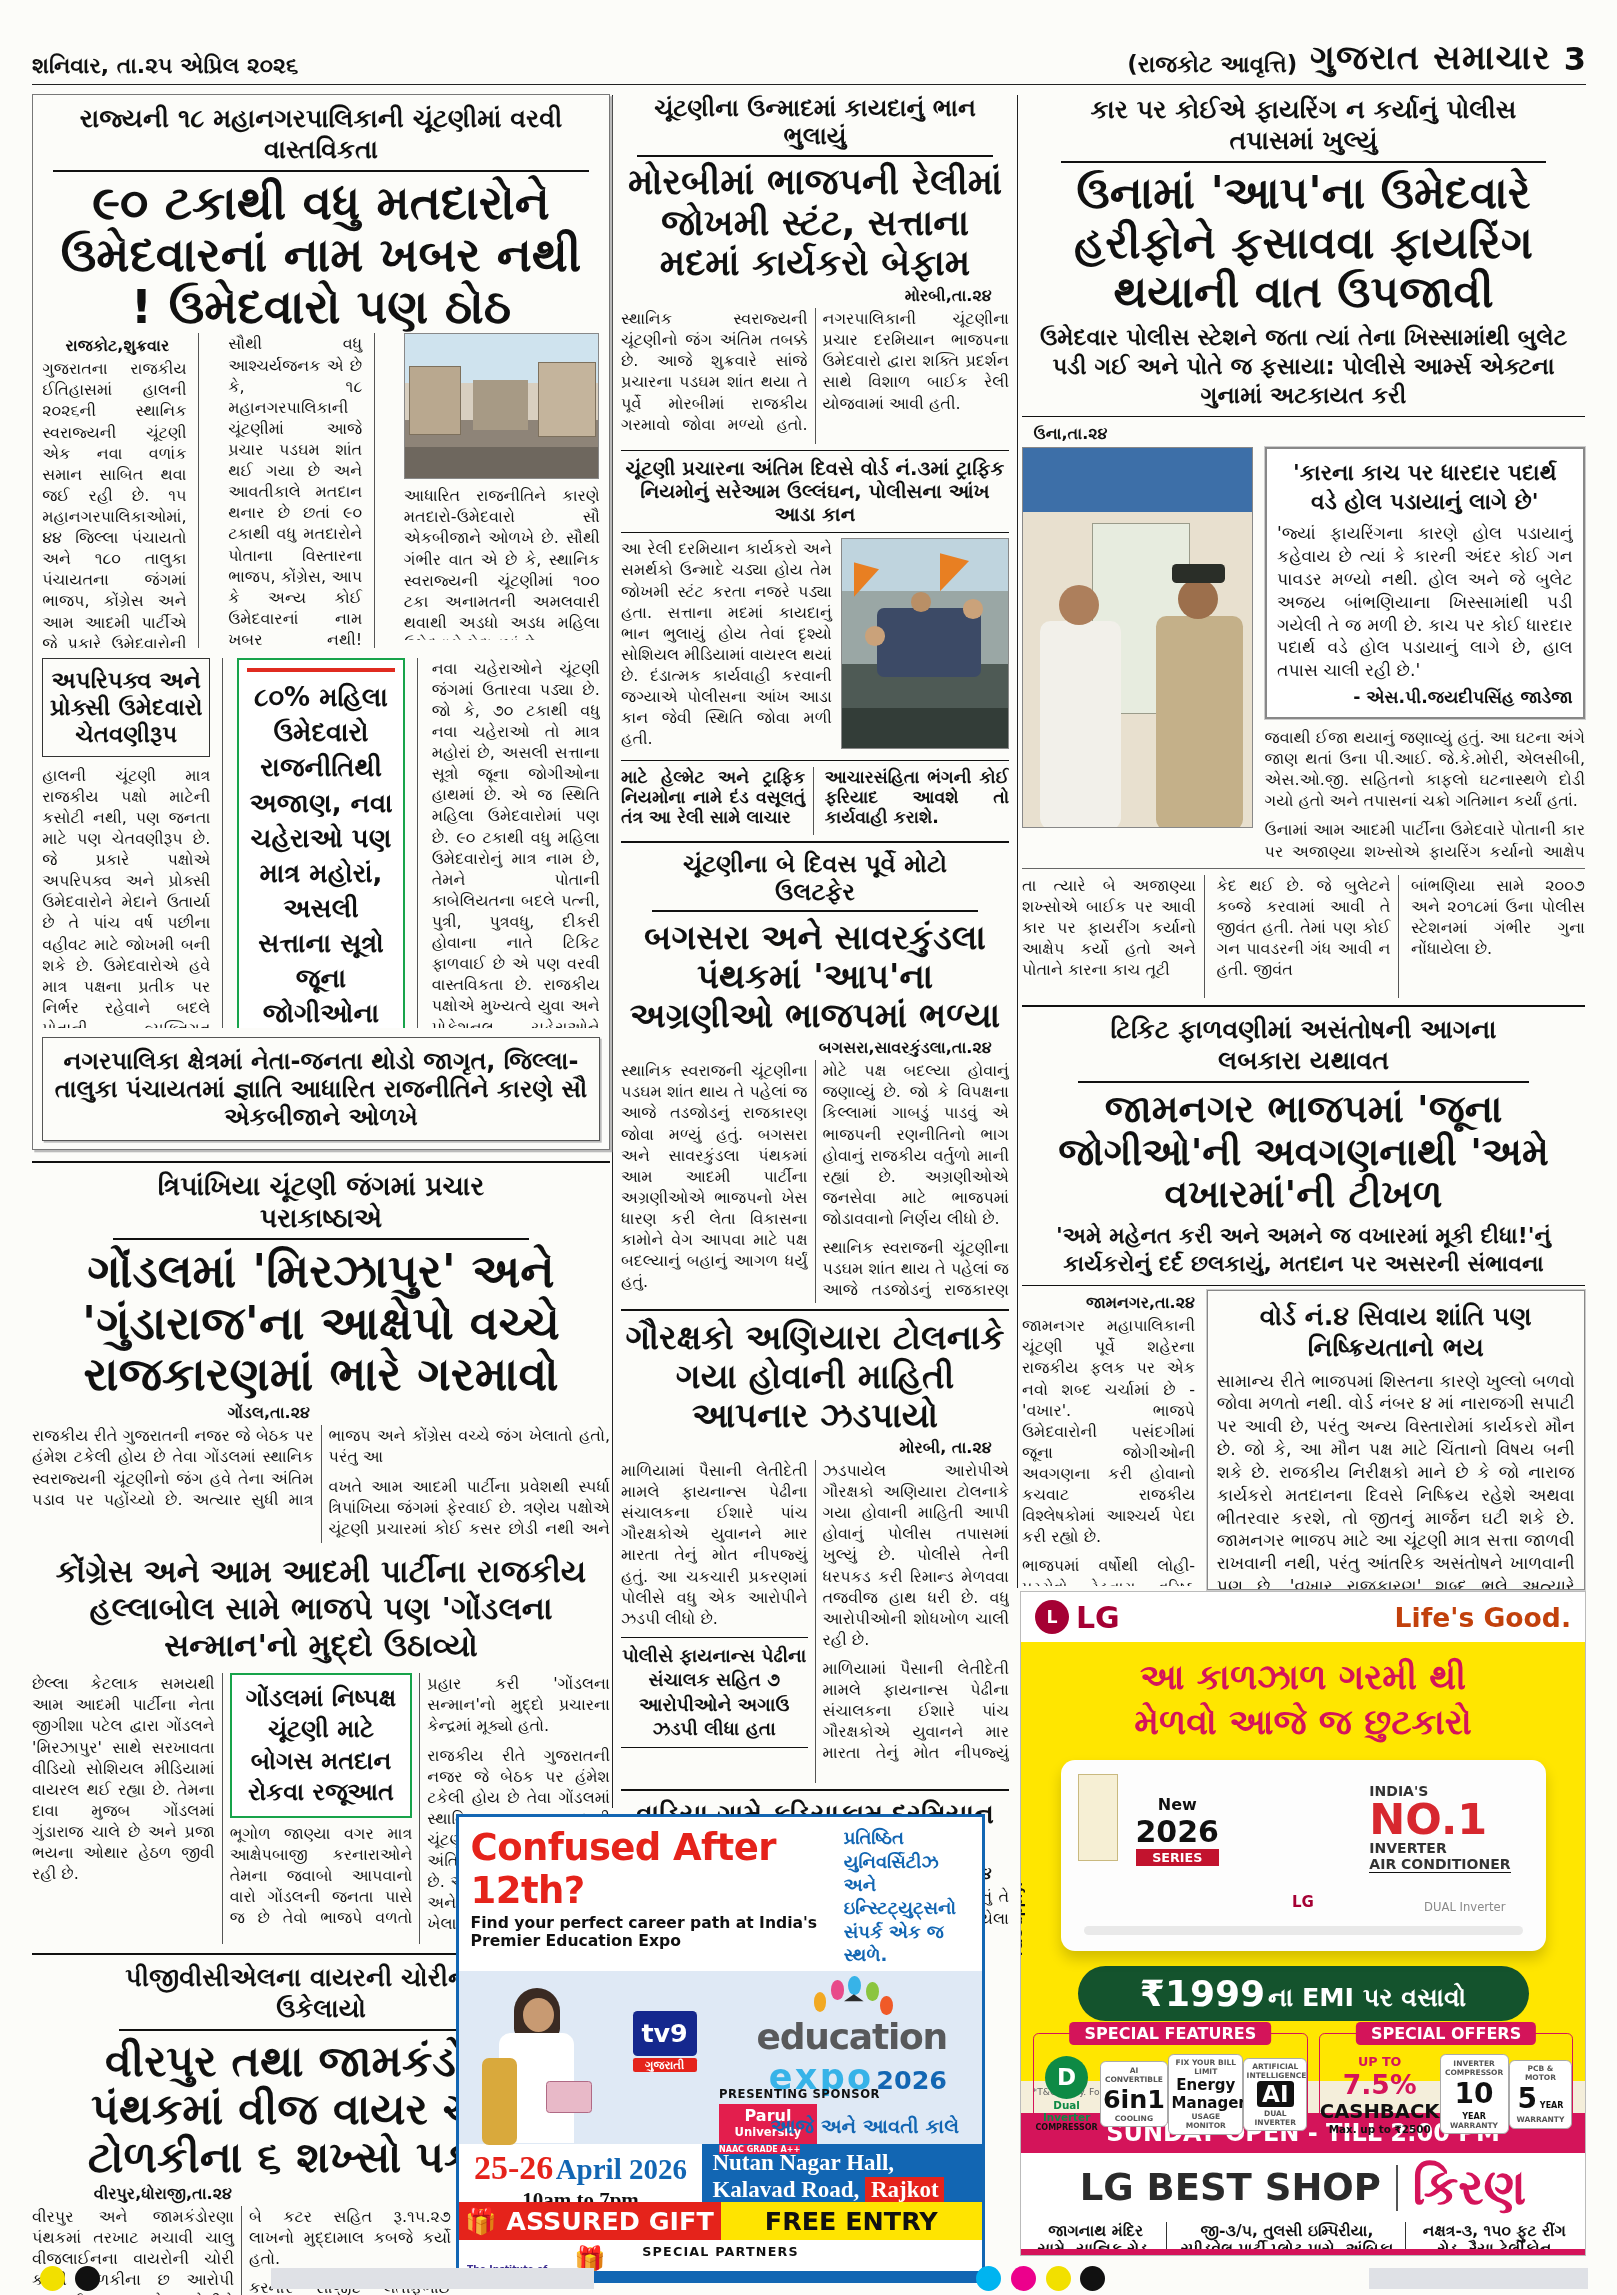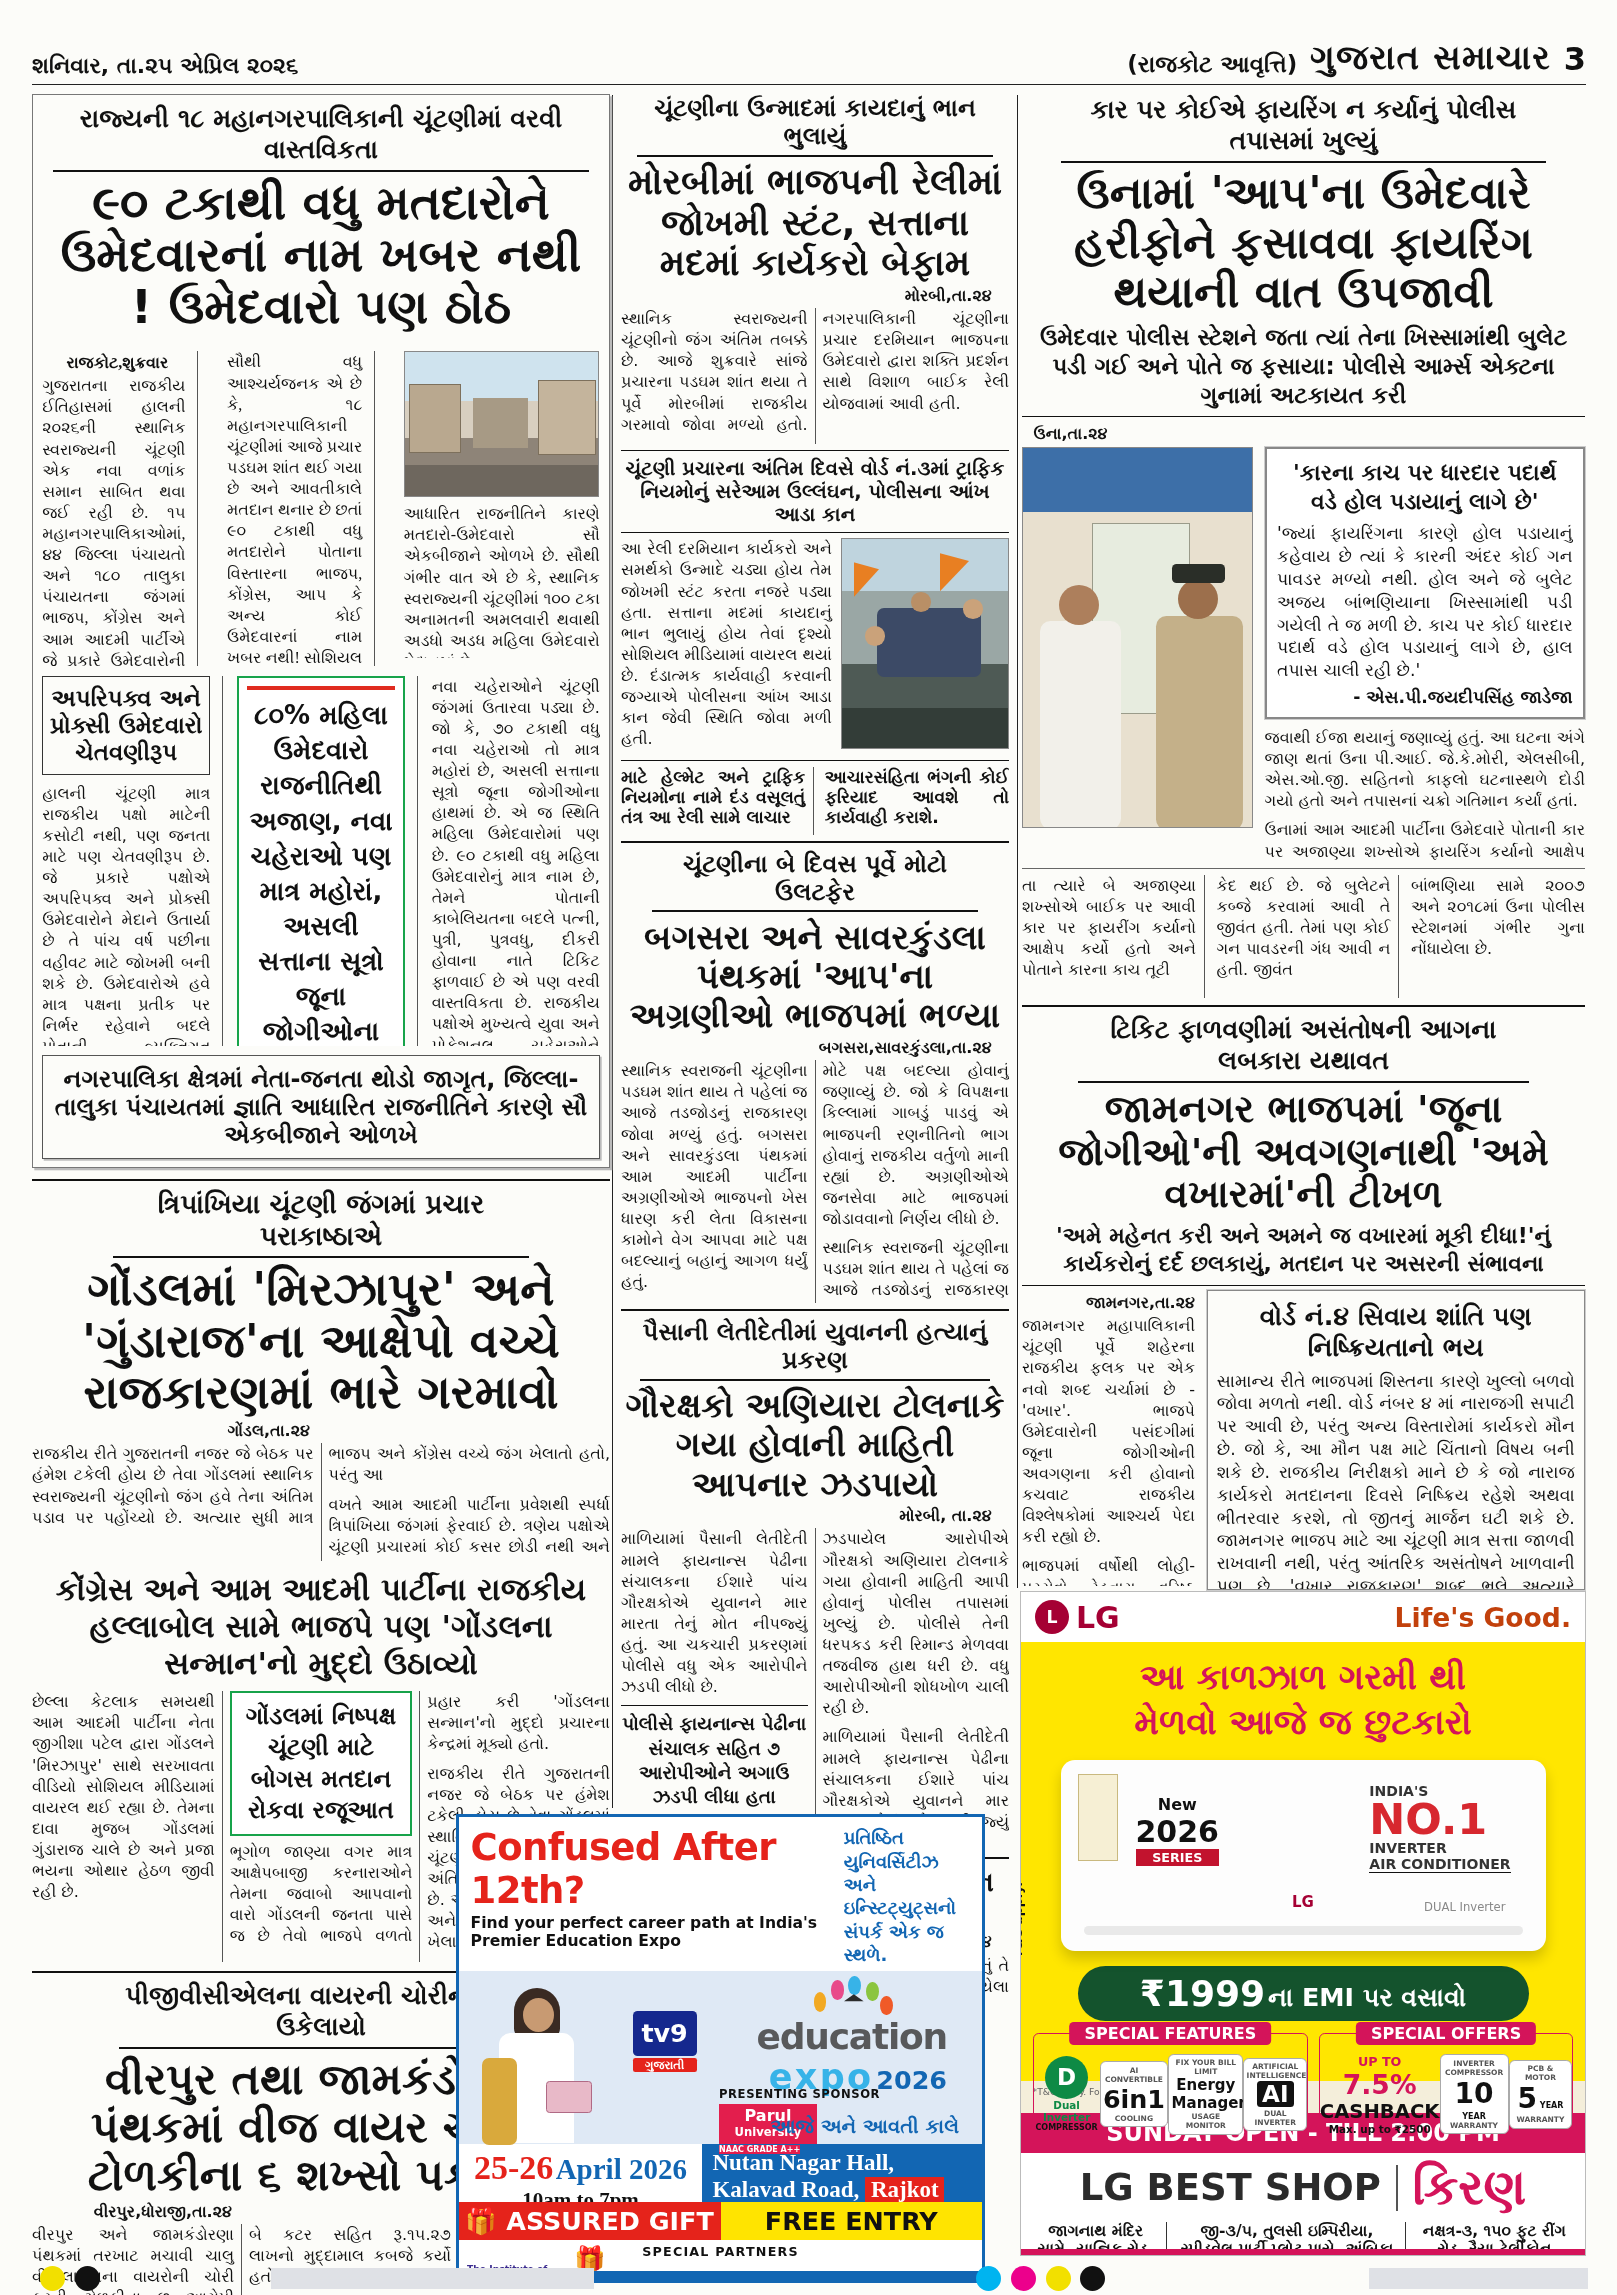--- a/index.html
+++ b/index.html
@@ -33,21 +33,21 @@
 </div>
 
 <div class="abs vrule" style="left:612px; top:95px; height:1713px;"></div>
 <div class="abs vrule" style="left:1017px; top:95px; height:1493px;"></div>
 
 <div class="abs" style="left:32px; top:94px; width:578px;">
 
   <div style="border:1.2px solid #777; box-shadow:2.3px 2.3px 0 #bbb; padding:8px 9.2px;">
     <div class="kicker" style="font-size:25.4px; width:96%;">રાજ્યની ૧૮ મહાનગરપાલિકાની ચૂંટણીમાં વરવી વાસ્તવિકતા</div>
     <div class="ctr b" style="font-size:47px; line-height:1.1; font-weight:900;">૯૦ ટકાથી વધુ મતદારોને ઉમેદવારનાં નામ ખબર નથી ! ઉમેદવારો પણ ઠોઠ</div>
-    <div style="display:flex; gap:29px; margin-top:19px; height:315px; overflow:hidden;font-family:Liberation Serif, serif;">
+    <div style="display:flex; gap:29px; margin-top:1px; height:315px; overflow:hidden;">
       <div style="flex:1; border-right:0.6px solid #555; padding-right:11.6px;">
         <div class="dateline">રાજકોટ,શુક્રવાર</div>
         <div class="body-t jt">ગુજરાતના રાજકીય ઈતિહાસમાં હાલની ૨૦૨૬ની સ્થાનિક સ્વરાજ્યની ચૂંટણી એક નવા વળાંક સમાન સાબિત થવા જઈ રહી છે. ૧૫ મહાનગરપાલિકાઓમાં, ૪૪ જિલ્લા પંચાયતો અને ૧૮૦ તાલુકા પંચાયતના જંગમાં ભાજપ, કોંગ્રેસ અને આમ આદમી પાર્ટીએ જે પ્રકારે ઉમેદવારોની પસંદગી કરી છે, તે રાજ્યના ભાવિ આયોજન પર અનેક સવાલ ઊભા કરે છે.</div>
       </div>
       <div style="flex:1; border-right:0.6px solid #555; padding-right:11.6px;">
         <div class="body-t jt">સૌથી વધુ આશ્ચર્યજનક એ છે કે, ૧૮ મહાનગરપાલિકાની ચૂંટણીમાં આજે પ્રચાર પડઘમ શાંત થઈ ગયા છે અને આવતીકાલે મતદાન થનાર છે છતાં ૯૦ ટકાથી વધુ મતદારોને પોતાના વિસ્તારના ભાજપ, કોંગ્રેસ, આપ કે અન્ય કોઈ ઉમેદવારનાં નામ ખબર નથી! સોશિયલ મીડિયાના જમાનામાં પણ પરિવર્તન જોવા મળ્યું છે, જેની પાછળ પક્ષોની રણનીતિ અને જનતાની અપેક્ષાઓ વચ્ચેનું અંતર સ્પષ્ટપણે વર્તાય છે.</div>
       </div>
       <div style="width:196px;">
         <div class="photo" style="width:195px; height:146px; background:linear-gradient(#cfe3ee 0 34%, #d8cfc0 34% 60%, #8e8478 60% 100%);">
           <div class="abs" style="left:4.6px; top:32px; width:52px; height:69px; background:#b9a88f; border:0.6px solid #7d705c;"></div>
@@ -143,21 +143,20 @@
     <div class="ctr" style="font-size:34px; line-height:1.15; font-weight:900;">બગસરા અને સાવરકુંડલા પંથકમાં 'આપ'ના અગ્રણીઓ ભાજપમાં ભળ્યા</div>
     <div class="dateline">બગસરા,સાવરકુંડલા,તા.૨૪</div>
     <div class="cols2 body-t jt" style="height:243px;">
       <p>સ્થાનિક સ્વરાજની ચૂંટણીના પડઘમ શાંત થાય તે પહેલાં જ આજે તડજોડનું રાજકારણ જોવા મળ્યું હતું. બગસરા અને સાવરકુંડલા પંથકમાં આમ આદમી પાર્ટીના અગ્રણીઓએ ભાજપનો ખેસ ધારણ કરી લેતા વિકાસના કામોને વેગ આપવા માટે પક્ષ બદલ્યાનું બહાનું આગળ ધર્યું હતું.</p>
       <p>મોટે પક્ષ બદલ્યા હોવાનું જણાવ્યું છે. જો કે વિપક્ષના કિલ્લામાં ગાબડું પાડવું એ ભાજપની રણનીતિનો ભાગ હોવાનું રાજકીય વર્તુળો માની રહ્યાં છે. અગ્રણીઓએ જનસેવા માટે ભાજપમાં જોડાવવાનો નિર્ણય લીધો છે.</p>
       <p>સ્થાનિક સ્વરાજની ચૂંટણીના પડઘમ શાંત થાય તે પહેલાં જ આજે તડજોડનું રાજકારણ જોવા મળ્યું હતું. બગસરા અને સાવરકુંડલા પંથકમાં આમ આદમી પાર્ટીના અગ્રણીઓએ ભાજપનો ખેસ ધારણ કરી લેતા વિકાસના કામોને વેગ આપવા માટે પક્ષ બદલ્યાનું બહાનું આગળ ધર્યું હતું.</p>
     </div>
   </div>
 
   <div class="sect" style="margin-top:5.8px;">
-    <div class="kicker" style="font-size:24px; width:90%;">પૈસાની લેતીદેતીમાં યુવાનની હત્યાનું પ્રકરણ</div>
     <div class="ctr" style="font-size:34px; line-height:1.15; font-weight:900;">ગૌરક્ષકો અણિયારા ટોલનાકે ગયા હોવાની માહિતી આપનાર ઝડપાયો</div>
     <div class="dateline">મોરબી, તા.૨૪</div>
     <div class="cols2 body-t jt" style="height:323px;">
       <p>માળિયામાં પૈસાની લેતીદેતી મામલે ફાયનાન્સ પેઢીના સંચાલકના ઈશારે પાંચ ગૌરક્ષકોએ યુવાનને માર મારતા તેનું મોત નીપજ્યું હતું. આ ચકચારી પ્રકરણમાં પોલીસે વધુ એક આરોપીને ઝડપી લીધો છે.</p>
       <div class="ctr b" style="break-inside:avoid; border-top:1.2px solid #111; border-bottom:1.2px solid #111; padding:5.8px 1.2px; font-size:18.5px; margin:5.8px 0;">પોલીસે ફાયનાન્સ પેઢીના સંચાલક સહિત ૭ આરોપીઓને અગાઉ ઝડપી લીધા હતા</div>
       <p>ઝડપાયેલ આરોપીએ ગૌરક્ષકો અણિયારા ટોલનાકે ગયા હોવાની માહિતી આપી હોવાનું પોલીસ તપાસમાં ખુલ્યું છે. પોલીસે તેની ધરપકડ કરી રિમાન્ડ મેળવવા તજવીજ હાથ ધરી છે. વધુ આરોપીઓની શોધખોળ ચાલી રહી છે.</p>
       <p>માળિયામાં પૈસાની લેતીદેતી મામલે ફાયનાન્સ પેઢીના સંચાલકના ઈશારે પાંચ ગૌરક્ષકોએ યુવાનને માર મારતા તેનું મોત નીપજ્યું હતું. આ ચકચારી પ્રકરણમાં પોલીસે વધુ એક આરોપીને ઝડપી લીધો છે.</p>
     </div>
   </div>
 

